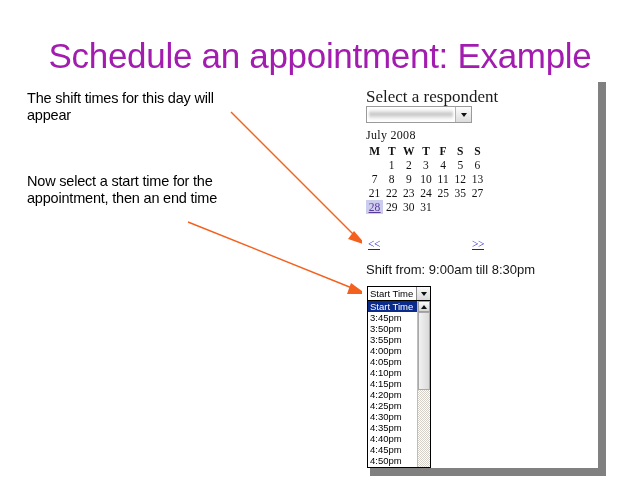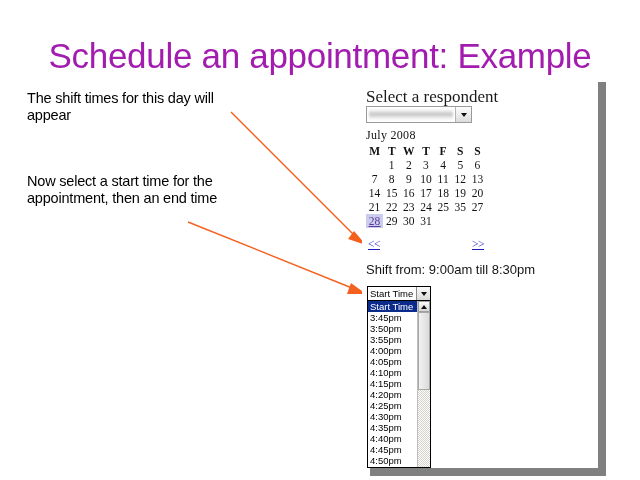--- a/index.html
+++ b/index.html
@@ -358,29 +358,20 @@
         <tr>
           <td>7</td>
           <td>8</td>
           <td>9</td>
           <td>10</td>
           <td>11</td>
           <td>12</td>
           <td>13</td>
         </tr>
         <tr>
-          <td>14</td>
-          <td>15</td>
-          <td>16</td>
-          <td>17</td>
-          <td>18</td>
-          <td>19</td>
-          <td>20</td>
-        </tr>
-        <tr>
           <td>21</td>
           <td>22</td>
           <td>23</td>
           <td>24</td>
           <td>25</td>
           <td>35</td>
           <td>27</td>
         </tr>
         <tr>
           <td class="selected"><span>28</span></td>

